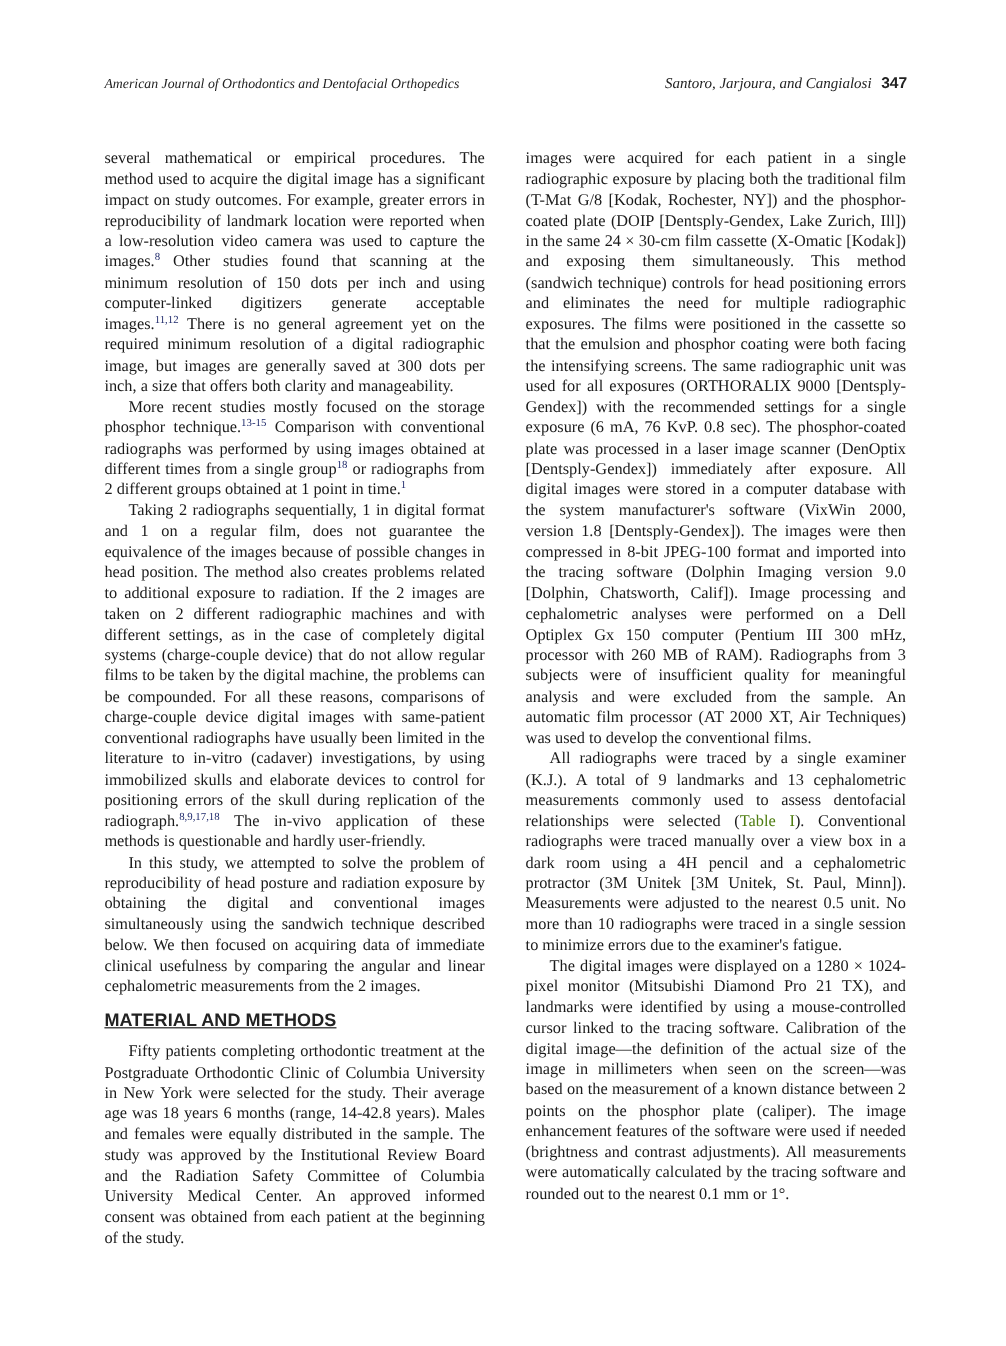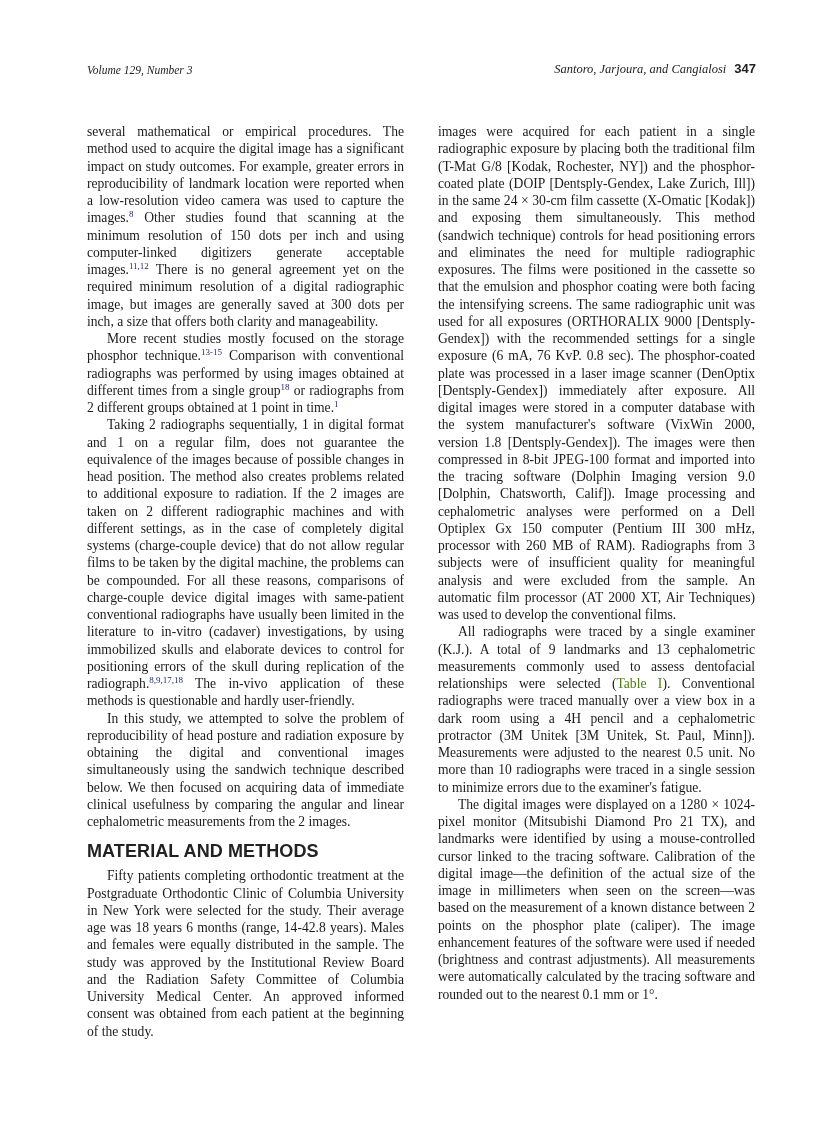--- a/index.html
+++ b/index.html
@@ -7,27 +7,27 @@
   .header-left { position: absolute; left: 87px; top: 63px; font-family: "Liberation Serif", serif; font-style: italic; font-size: 11.5px; line-height: 14px; color: #222; }
   .header-right { position: absolute; right: 82px; top: 61px; font-family: "Liberation Serif", serif; font-style: italic; font-size: 12.5px; color: #222; white-space: nowrap; }
   .page-num { font-family: "Liberation Sans", sans-serif; font-style: normal; font-weight: bold; font-size: 13px; margin-left: 8px; }
   .col { position: absolute; top: 123px; width: 317px; font-family: "Liberation Serif", serif; font-size: 13.6px; line-height: 17.25px; text-align: justify; hyphens: none; }
   .col-left { left: 87px; }
   .col-right { left: 438px; }
   p { margin: 0; }
   p.indent { text-indent: 20px; }
   sup { font-size: 9px; line-height: 0; vertical-align: 5px; color: #1f2a6b; }
   .link { color: #4d7c0f; }
-  h2 { font-family: "Liberation Sans", sans-serif; font-weight: bold; font-size: 18px; margin: 13px 0 8px 0; line-height: 16px; letter-spacing: 0.1px; color: #222; }
+  h2 { font-family: "Liberation Sans", sans-serif; font-weight: bold; font-size: 15px; margin: 13px 0 8px 0; line-height: 16px; letter-spacing: 0.1px; color: #222; text-decoration: underline; }
 </style>
 </head>
 <body>
 
 <div class="header-left">
-  <div>Volume 129, Number 3</div>
+  <div>American Journal of Orthodontics and Dentofacial Orthopedics</div>
 </div>
 <div class="header-right">
   <span>Santoro, Jarjoura, and Cangialosi</span><span class="page-num">347</span>
 </div>
 
 <div class="col col-left">
   <p><span>several mathematical or empirical procedures. The method used to acquire the digital image has a significant impact on study outcomes. For example, greater errors in reproducibility of landmark location were reported when a low-resolution video camera was used to capture the images.</span><sup>8</sup><span> Other studies found that scanning at the minimum resolution of 150 dots per inch and using computer-linked digitizers generate acceptable images.</span><sup>11,12</sup><span> There is no general agreement yet on the required minimum resolution of a digital radiographic image, but images are generally saved at 300 dots per inch, a size that offers both clarity and manageability.</span></p>
   <p class="indent"><span>More recent studies mostly focused on the storage phosphor technique.</span><sup>13-15</sup><span> Comparison with conventional radiographs was performed by using images obtained at different times from a single group</span><sup>18</sup><span> or radiographs from 2 different groups obtained at 1 point in time.</span><sup>1</sup></p>
   <p class="indent"><span>Taking 2 radiographs sequentially, 1 in digital format and 1 on a regular film, does not guarantee the equivalence of the images because of possible changes in head position. The method also creates problems related to additional exposure to radiation. If the 2 images are taken on 2 different radiographic machines and with different settings, as in the case of completely digital systems (charge-couple device) that do not allow regular films to be taken by the digital machine, the problems can be compounded. For all these reasons, comparisons of charge-couple device digital images with same-patient conventional radiographs have usually been limited in the literature to in-vitro (cadaver) investigations, by using immobilized skulls and elaborate devices to control for positioning errors of the skull during replication of the radiograph.</span><sup>8,9,17,18</sup><span> The in-vivo application of these methods is questionable and hardly user-friendly.</span></p>
   <p class="indent">In this study, we attempted to solve the problem of reproducibility of head posture and radiation exposure by obtaining the digital and conventional images simultaneously using the sandwich technique described below. We then focused on acquiring data of immediate clinical usefulness by comparing the angular and linear cephalometric measurements from the 2 images.</p>

